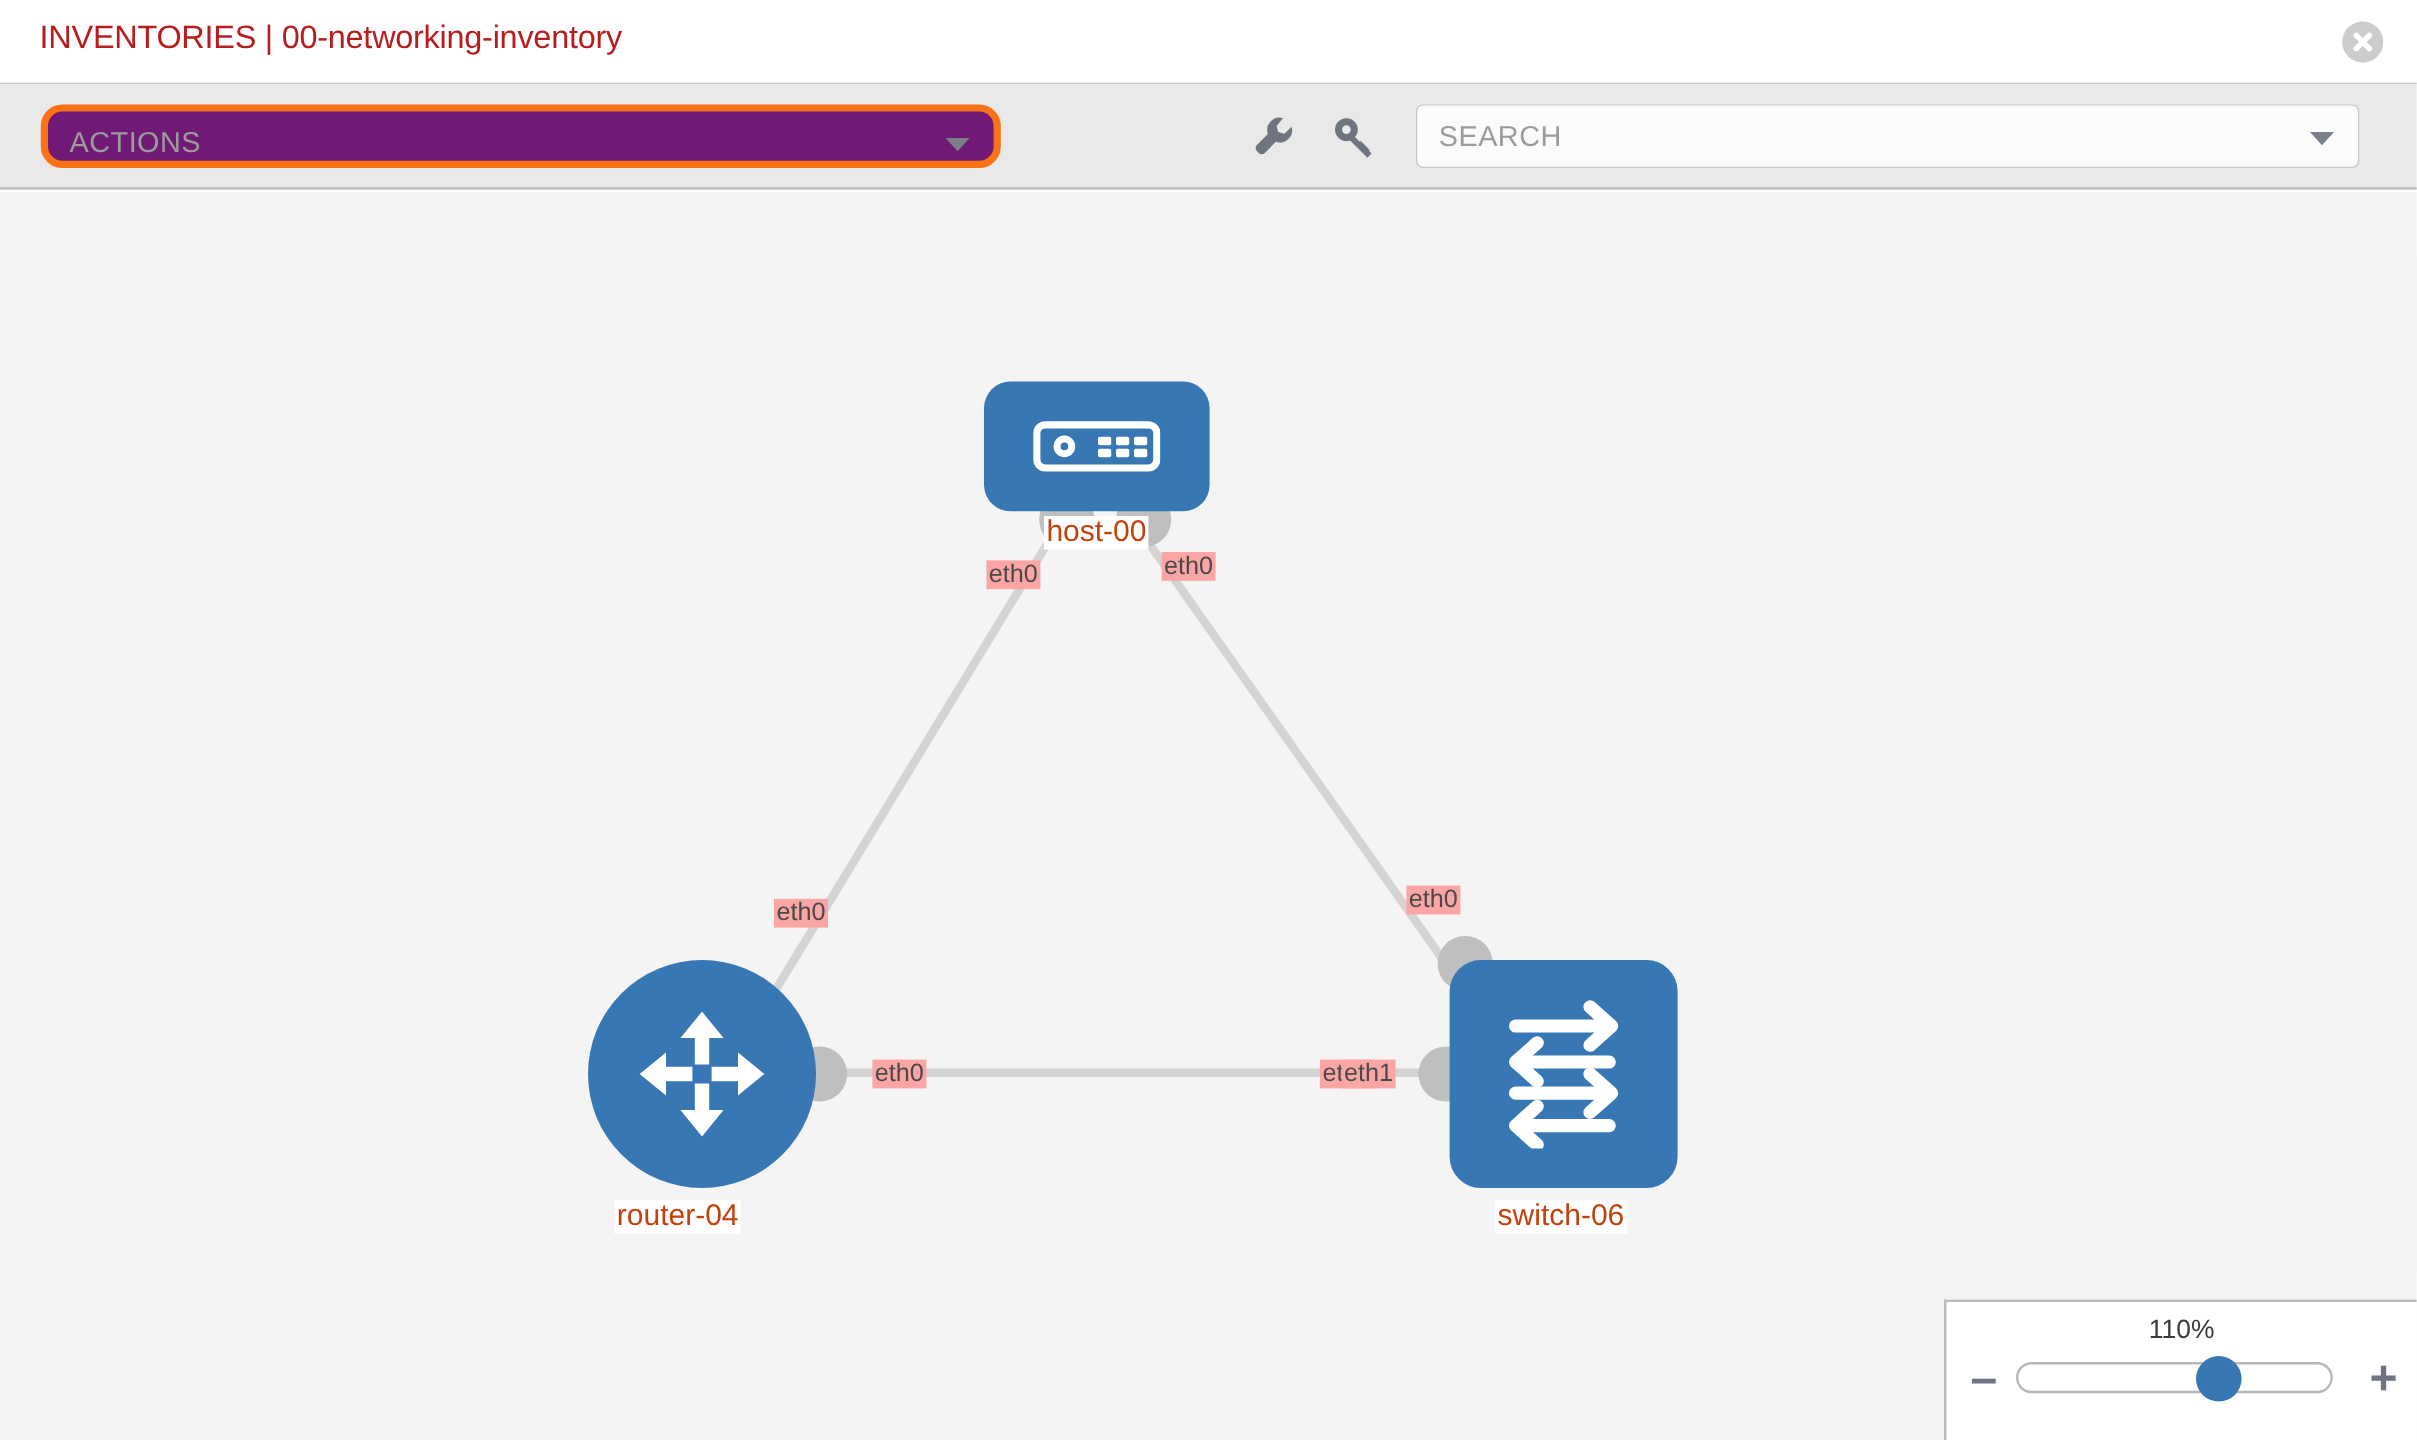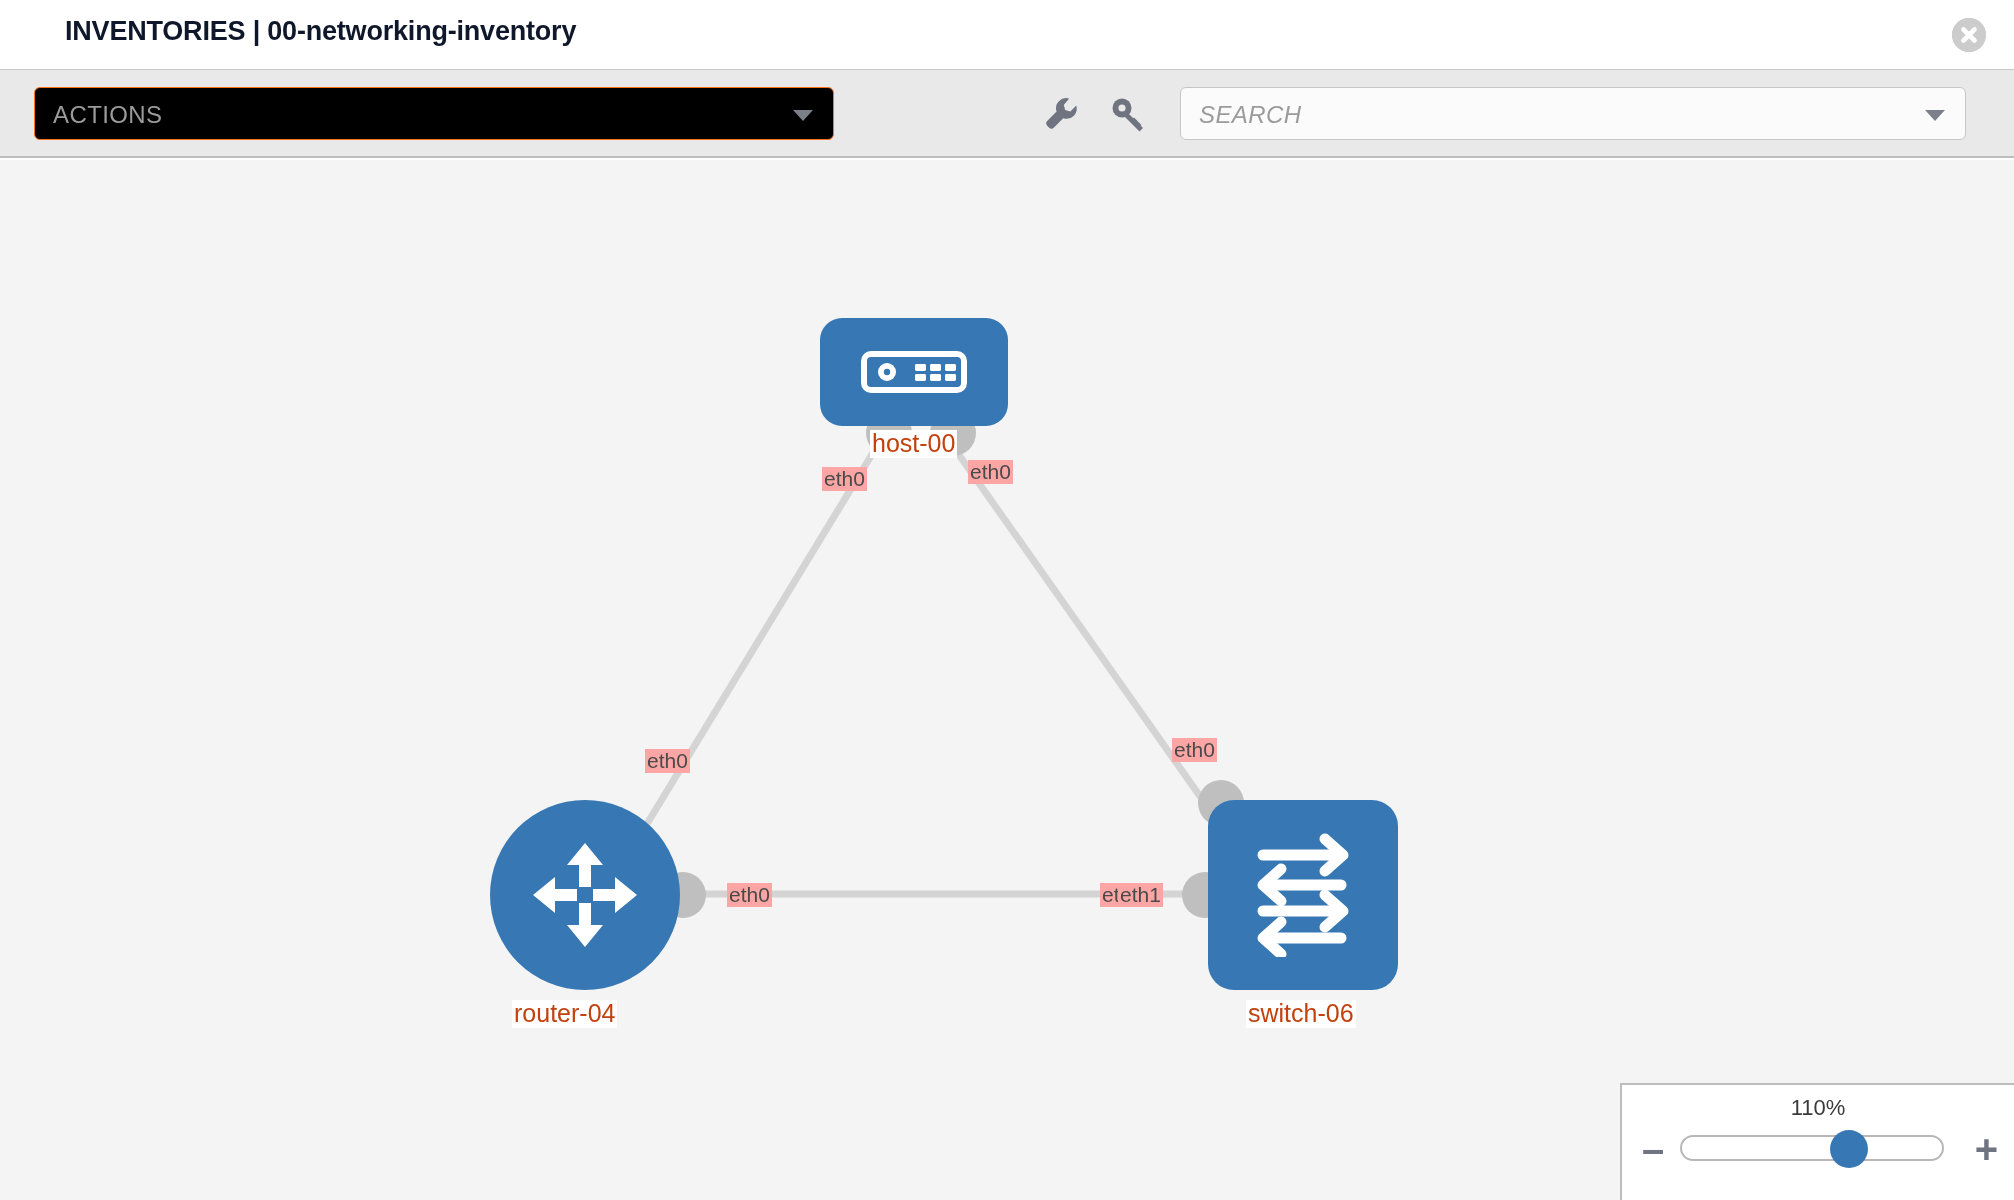--- a/index.html
+++ b/index.html
@@ -11,45 +11,44 @@
   }
   #app { position: relative; width: 2014px; height: 1200px; }
 
   
   .header {
     position: absolute; left: 0; top: 0; width: 2014px; height: 69px;
     background: #ffffff;
   }
   .page-title {
     position: absolute; left: 33px; top: 16px;
-    font-size: 27px; font-weight: bold; color: #0f172a;
+    font-size: 27px; font-weight: normal; color: #b91c1c;
     letter-spacing: -0.2px; white-space: nowrap;
     font-stretch: condensed;
-    margin-left: 32px;
   }
   .close-btn {
     position: absolute; right: 28px; top: 18px;
     width: 34px; height: 34px; border-radius: 50%;
     background: #cccccc; cursor: pointer;
   }
   .close-btn svg { display: block; }
 
   
   .toolbar {
     position: absolute; left: 0; top: 69px; width: 2014px; height: 89px;
     background: #e9e9e9;
     border-top: 1px solid #c8c8c8;
     border-bottom: 2px solid #bcbcbc;
   }
   .actions-select {
     position: absolute; left: 34px; top: 17px;
     width: 800px; height: 53px;
-    background: #000000;
-    border: 1px solid #f97316;
-    border-radius: 6px;
+    background: #701a75;
+    border: 6px solid #f97316;
+    border-radius: 18px;
     cursor: pointer;
   }
   .actions-select .label {
     position: absolute; left: 18px; top: 13px;
     font-size: 24px; color: #9b9b9b; letter-spacing: 0.4px;
     font-stretch: condensed;
   }
   .caret {
     position: absolute; right: 20px; top: 22px;
     width: 0; height: 0;
@@ -70,21 +69,20 @@
     width: 786px; height: 53px;
     background: #fbfbfb;
     border: 1px solid #c6c6c6;
     border-radius: 6px;
     cursor: text;
   }
   .search-box .label {
     position: absolute; left: 18px; top: 13px;
     font-size: 24px; color: #9b9b9b; letter-spacing: 0.4px;
     font-stretch: condensed;
-    font-style: italic;
   }
 
   
   .canvas {
     position: absolute; left: 0; top: 160px;
     width: 2014px; height: 1040px;
     background: #f4f4f4;
     overflow: hidden;
   }
   .topology { position: absolute; left: 0; top: 0; width: 2014px; height: 1040px; }

